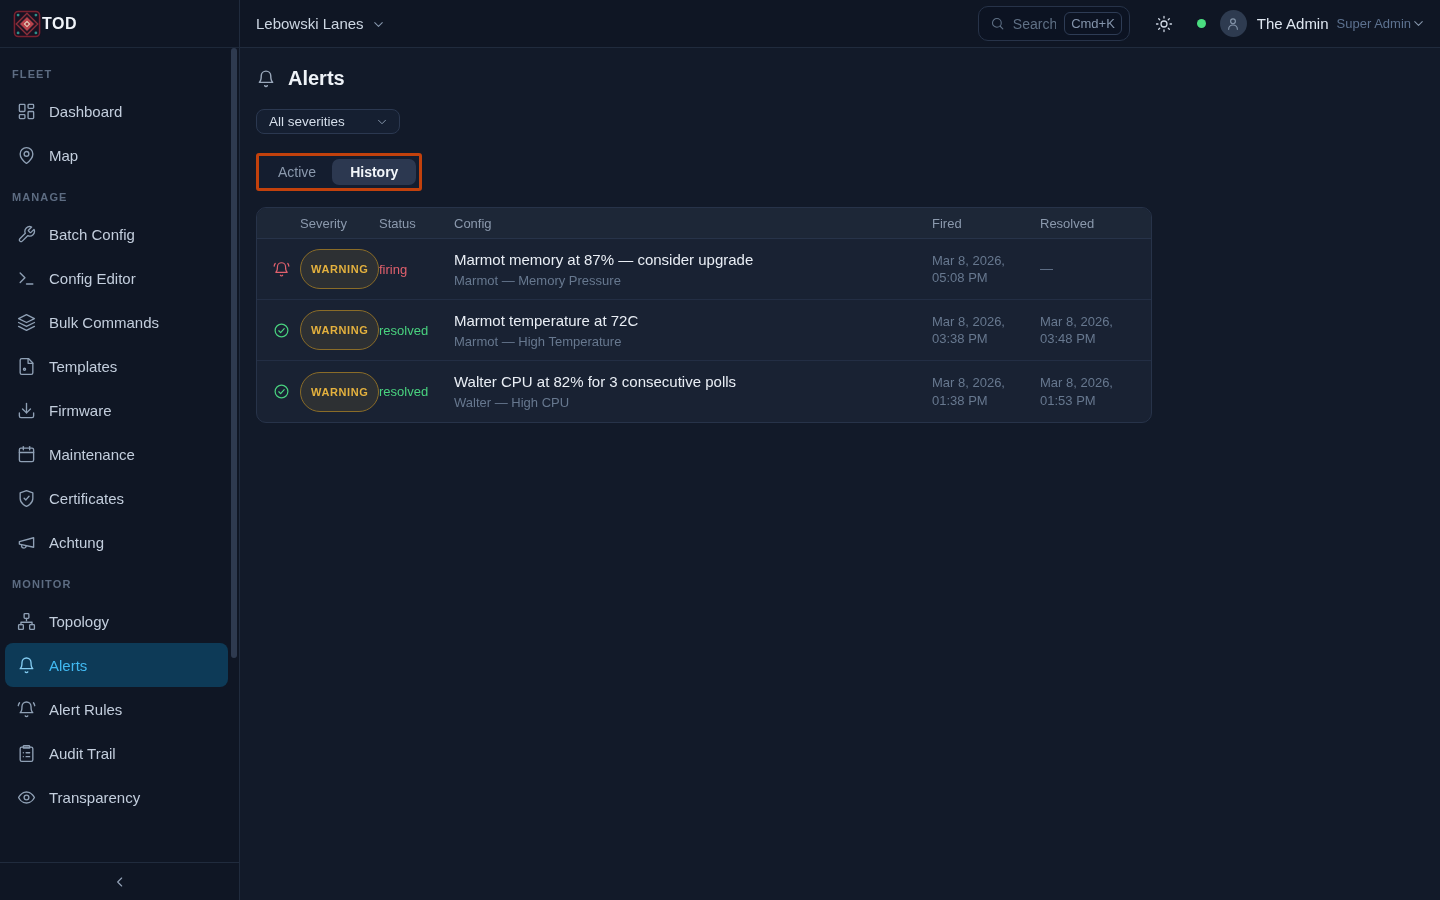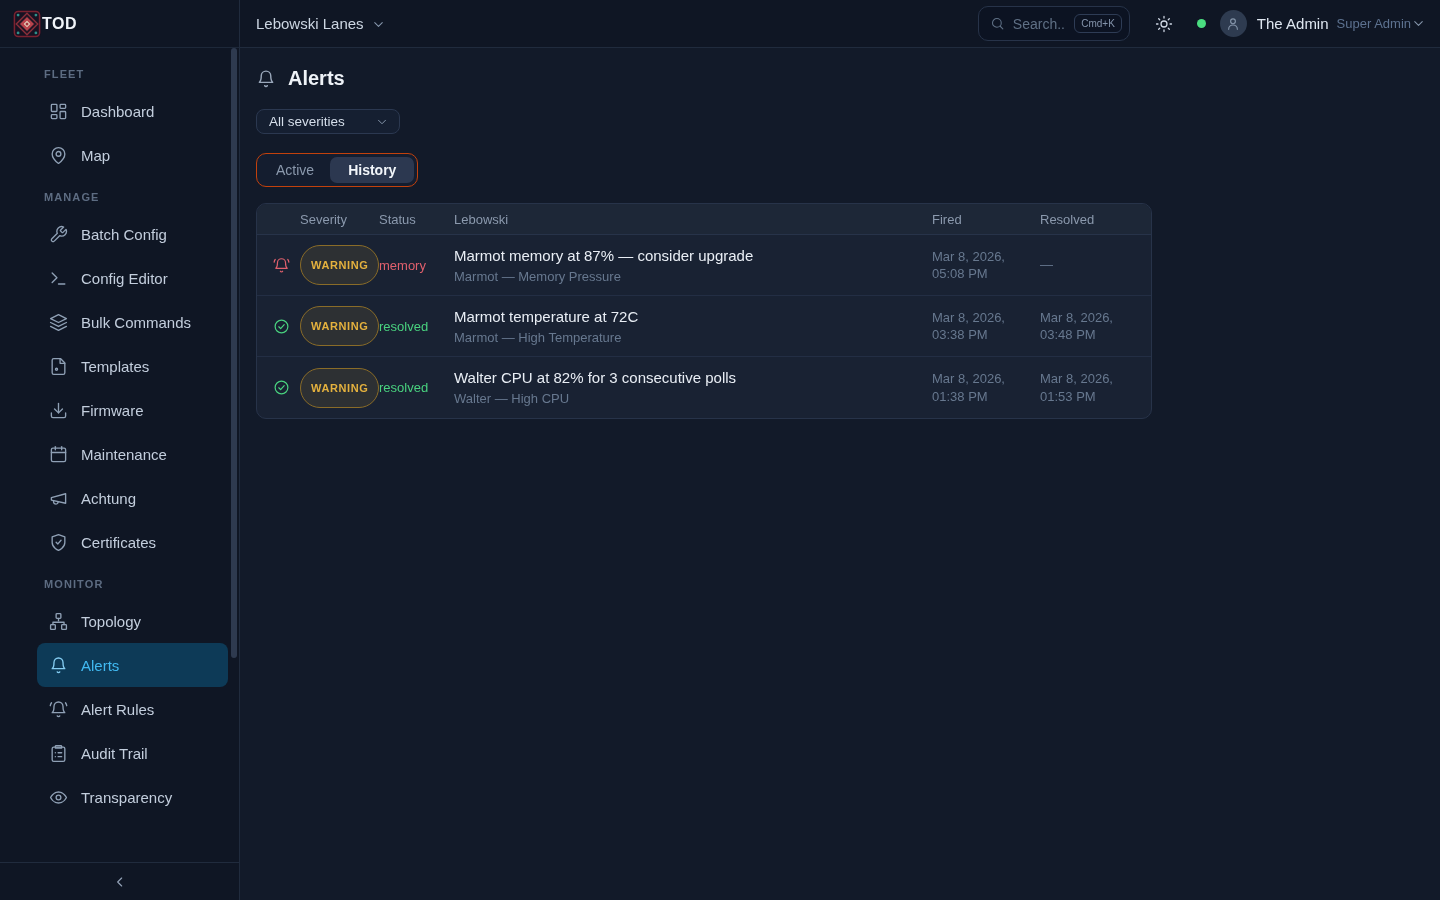--- a/index.html
+++ b/index.html
@@ -4,55 +4,55 @@
 <style>
   * { margin:0; padding:0; box-sizing:border-box; }
   html,body { width:1440px; height:900px; overflow:hidden; background:#121a29; }
   body { font-family:"Liberation Sans", sans-serif; color:#c6d0de; }
   .app { width:1440px; height:900px; display:flex; }
 
   
   .sidebar { width:240px; flex:0 0 240px; height:100%; background:#0f1624; border-right:1px solid #202b3d; display:flex; flex-direction:column; position:relative; }
   .sidebar-header { height:48px; flex:0 0 48px; border-bottom:1px solid #1d2839; display:flex; align-items:center; padding:0 12px; }
   .brand-name { font-size:16px; font-weight:700; letter-spacing:.5px; color:#f1f5fa; }
-  .sidebar-nav { flex:1 1 auto; padding-top:6px; overflow:hidden;padding-left:32px; }
+  .sidebar-nav { flex:1 1 auto; padding-top:6px; overflow:hidden; }
   .section-label { padding:14px 12px 9px 12px; font-size:11px; font-weight:700; letter-spacing:1.1px; color:#5d6c82; }
   .nav-item { height:44px; display:flex; align-items:center; gap:13px; padding-left:12px; margin:0 11px 0 5px; border-radius:8px; font-size:15px; color:#c3cedd; cursor:pointer; }
   .nav-item .icon { color:#8fa0b5; display:flex; }
   .nav-item.active { background:#0d3a57; color:#41b9f1; }
   .nav-item.active .icon { color:#85cdf2; }
   .sidebar-footer { flex:0 0 38px; border-top:1px solid #202b3d; display:flex; align-items:center; justify-content:center; color:#94a3b8; cursor:pointer; }
   .sidebar-scroll-thumb { position:absolute; top:48px; right:2px; width:6px; height:610px; border-radius:3px; background:#2e3a4f; }
 
   
   .main { flex:1 1 auto; display:flex; flex-direction:column; min-width:0; }
   .topbar { height:48px; flex:0 0 48px; background:#0f1624; border-bottom:1px solid #202b3d; display:flex; align-items:center; justify-content:space-between; padding:0 14px 0 16px; }
   .org-switcher { display:flex; align-items:flex-end; gap:7px; font-size:15px; color:#ccd6e2; cursor:pointer; }
   .org-switcher .icon, .user-menu .icon { color:#8595aa; display:flex; }
   .topbar-right { display:flex; align-items:center; }
   .search-box { display:flex; align-items:center; gap:8px; width:152px; height:35px; padding:0 7px 0 11px; background:#0c1322; border:1px solid #273349; border-radius:10px; }
   .search-box .icon { color:#5f7085; display:flex; }
   .search-box input { flex:1 1 auto; min-width:0; background:transparent; border:0; outline:0; color:#c6d0de; font-size:14px; font-family:"Liberation Sans",sans-serif; }
   .search-box input::placeholder { color:#5f7085; }
-  .kbd-chip { font-size:10px; color:#8494ab; border:1px solid #2e3c55; border-radius:6px; padding:3px 6px; white-space:nowrap; }
+  .kbd-chip { font-size:13px; color:#8494ab; border:1px solid #2e3c55; border-radius:6px; padding:3px 6px; white-space:nowrap; }
   .theme-toggle { margin-left:25px; color:#d1d9e6; display:flex; cursor:pointer; }
   .presence-dot { width:9px; height:9px; border-radius:50%; margin-left:24px; }
   .user-menu { display:flex; align-items:center; margin-left:14px; cursor:pointer; }
   .avatar { width:27px; height:27px; border-radius:50%; background:#2e3b50; color:#cbd5e1; display:flex; align-items:center; justify-content:center; }
   .user-name { margin-left:10px; font-size:15px; color:#dee6f0; }
   .user-role { margin-left:8px; font-size:13px; color:#5d7290; }
 
   
   .content { flex:1 1 auto; padding-left:16px; }
   .page-title-row { margin-top:19px; display:flex; align-items:center; gap:12px; }
   .page-title-row .icon { color:#9aa8bb; display:flex; }
   .page-title { font-size:20px; font-weight:700; color:#eef2f7; }
   .severity-select { margin-top:19px; width:144px; height:25px; display:flex; align-items:center; justify-content:space-between; padding:0 10px 0 12px; background:#151f31; border:1px solid #2b3850; border-radius:8px; font-size:13.5px; color:#d6dfeb; cursor:pointer; }
   .severity-select .icon { color:#8595aa; display:flex; }
-  .tab-group { margin-top:19px; display:inline-flex; align-items:center; background:#141d2f; border:1px solid #c2410c; border-radius:10px; padding:3px; }
+  .tab-group { margin-top:19px; display:inline-flex; align-items:center; background:#141d2f; border:3px solid #c2410c; border-radius:3px; padding:3px; }
   .tab { padding:5px 16px; font-size:14px; color:#8b99ad; border-radius:7px; cursor:pointer; }
   .tab.active { background:#2c3850; color:#f2f6fa; font-weight:700; padding:5px 18px; }
 
   
   .alerts-table { margin-top:16px; width:896px; border:1px solid #273349; border-radius:10px; overflow:hidden; background:#192233; }
   .t-head, .t-row { display:grid; grid-template-columns:27px 79px 75px 478px 108px 113px; align-items:center; padding-left:16px; }
   .t-head { height:31px; background:#1d2737; border-bottom:1px solid #273349; font-size:13px; color:#8b99ad; }
   .t-row { height:61px; border-bottom:1px solid #232e44; cursor:pointer; }
   .t-row:last-child { border-bottom:0; }
   .cell-icon { display:flex; }
@@ -167,34 +167,34 @@
               <line x1="16" y1="2" x2="16" y2="6"></line>
               <line x1="8" y1="2" x2="8" y2="6"></line>
               <line x1="3" y1="9.5" x2="21" y2="9.5"></line>
             </svg>
           </span>
           <span>Maintenance</span>
         </div>
         <div class="nav-item">
           <span class="icon ">
             <svg viewBox="0 0 24 24" width="19" height="19" fill="none" stroke="currentColor" stroke-width="1.7" stroke-linecap="round" stroke-linejoin="round">
+              <path d="M12 22s8-3.4 8-10V5l-8-3-8 3v7c0 6.6 8 10 8 10z"></path>
+              <polyline points="9 11.6 11.2 13.8 15.2 9.2"></polyline>
+            </svg>
+          </span>
+          <span>Certificates</span>
+        </div>
+        <div class="nav-item">
+          <span class="icon ">
+            <svg viewBox="0 0 24 24" width="19" height="19" fill="none" stroke="currentColor" stroke-width="1.7" stroke-linecap="round" stroke-linejoin="round">
               <path d="m3 11 18-5v12L3 14v-3z"></path>
               <path d="M11.6 16.8a3 3 0 1 1-5.8-1.6"></path>
             </svg>
           </span>
           <span>Achtung</span>
-        </div>
-        <div class="nav-item">
-          <span class="icon ">
-            <svg viewBox="0 0 24 24" width="19" height="19" fill="none" stroke="currentColor" stroke-width="1.7" stroke-linecap="round" stroke-linejoin="round">
-              <path d="M12 22s8-3.4 8-10V5l-8-3-8 3v7c0 6.6 8 10 8 10z"></path>
-              <polyline points="9 11.6 11.2 13.8 15.2 9.2"></polyline>
-            </svg>
-          </span>
-          <span>Certificates</span>
         </div>
         <div class="section-label">MONITOR</div>
         <div class="nav-item">
           <span class="icon ">
             <svg viewBox="0 0 24 24" width="19" height="19" fill="none" stroke="currentColor" stroke-width="1.7" stroke-linecap="round" stroke-linejoin="round">
               <rect x="9" y="2" width="6" height="6" rx="1"></rect>
               <rect x="2" y="16" width="6" height="6" rx="1"></rect>
               <rect x="16" y="16" width="6" height="6" rx="1"></rect>
               <path d="M12 8v3"></path>
               <path d="M5 16v-3h14v3"></path>
@@ -325,38 +325,38 @@
       <div class="tab-group" id="tab-group">
           <div class="tab">Active</div>
           <div class="tab active">History</div>
         </div>
 
       <div class="alerts-table">
         <div class="t-head" id="table-head">
             <span></span>
             <span>Severity</span>
             <span>Status</span>
-            <span>Lebowski</span>
+            <span>Config</span>
             <span>Fired</span>
             <span>Resolved</span>
           </div>
         <div id="table-body">
             <div class="t-row">
               <span class="cell-icon firing">
                 <span class="icon ">
                   <svg viewBox="0 0 24 24" width="17" height="17" fill="none" stroke="currentColor" stroke-width="1.7" stroke-linecap="round" stroke-linejoin="round">
                     <path d="M6.3 8.2a5.7 5.7 0 0 1 11.4 0c0 6.1 2.3 7.8 2.3 7.8H4s2.3-1.7 2.3-7.8"></path>
                     <path d="M10.4 20a1.8 1.8 0 0 0 3.2 0"></path>
                     <path d="M3.2 3.5A8.9 8.9 0 0 0 1.6 7.2"></path>
                     <path d="M20.8 3.5a8.9 8.9 0 0 1 1.6 3.7"></path>
                   </svg>
                 </span>
               </span>
               <span><span class="badge-warning">WARNING</span></span>
-              <span class="status-text firing">memory</span>
+              <span class="status-text firing">firing</span>
               <span>
                 <div class="detail-title">Marmot memory at 87% — consider upgrade</div>
                 <div class="detail-sub">Marmot — Memory Pressure</div>
               </span>
               <span class="time-cell">
                 <div>Mar 8, 2026,</div>
                 <div>05:08 PM</div>
               </span>
               <span class="time-cell">
                 <div>—</div>

